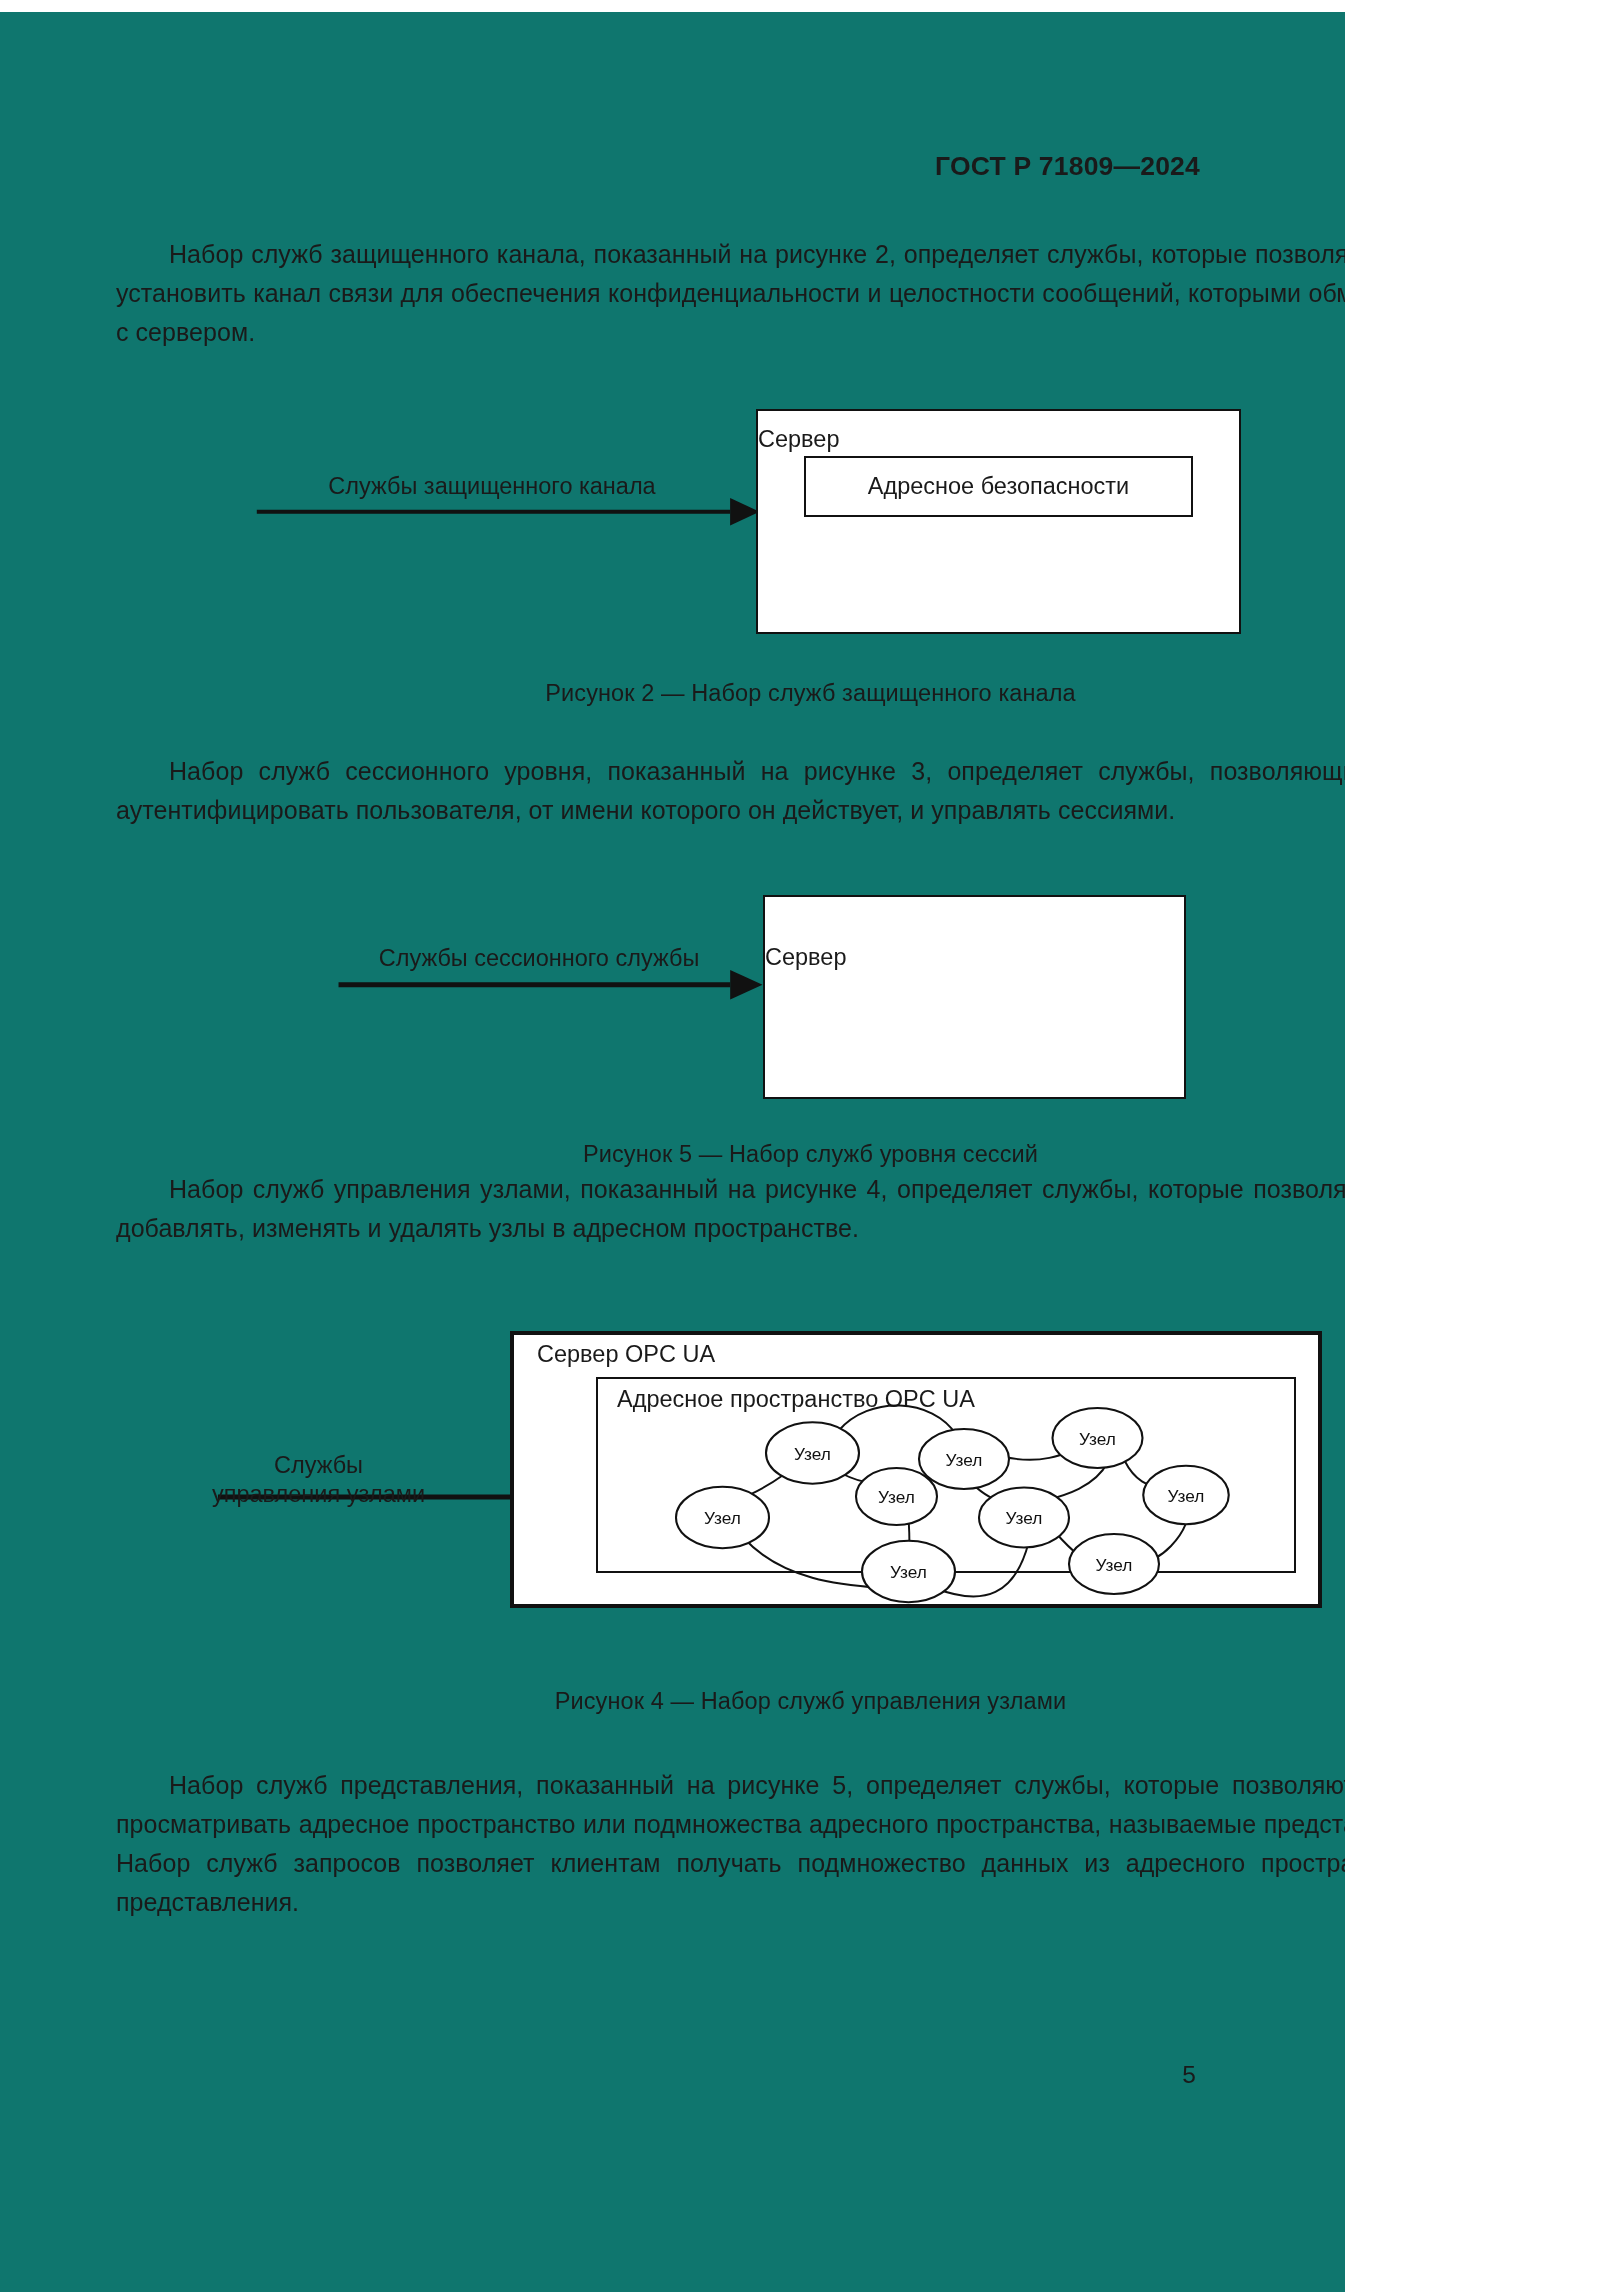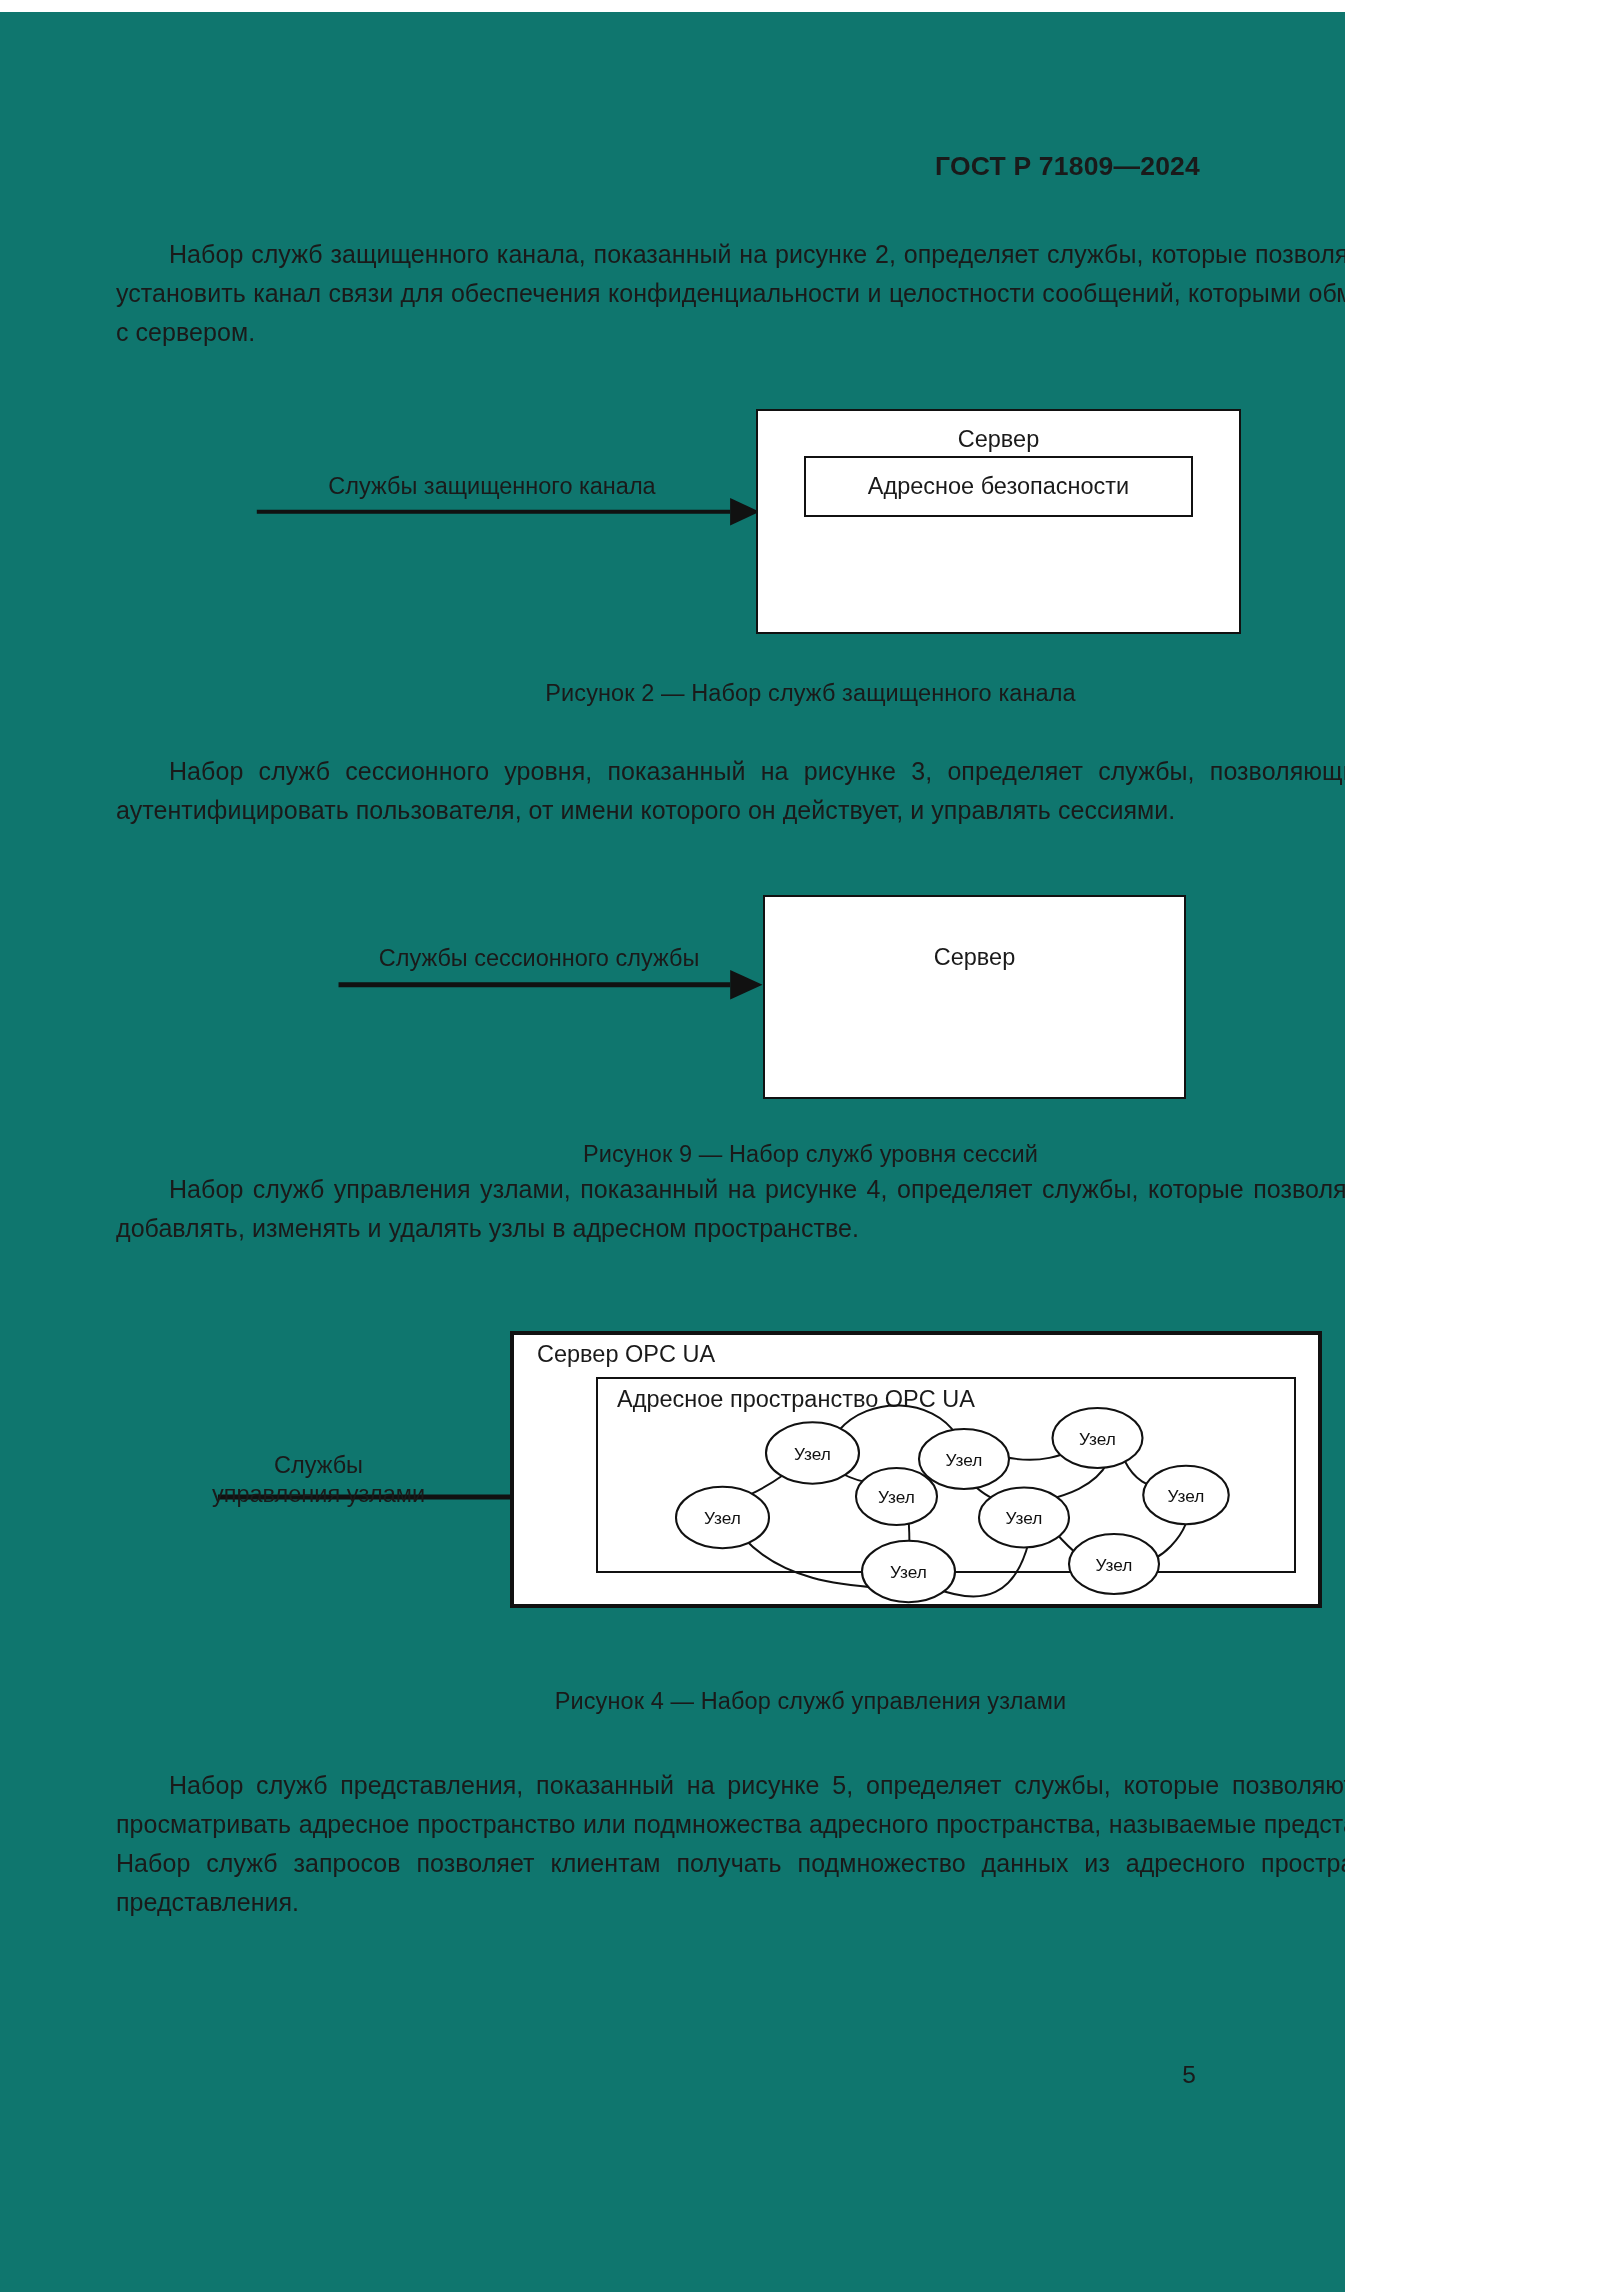--- a/index.html
+++ b/index.html
@@ -81,21 +81,21 @@
     background: #fff;
     box-sizing: border-box;
     display: flex;
     align-items: center;
     justify-content: center;
     font-size: 23.5px;
   }
   .box-title {
     position: absolute;
     width: 100%;
-    text-align: center;
+    text-align: left;
     font-size: 23.5px;
   }
   .arrow-label {
     position: absolute;
     text-align: center;
     font-size: 23.5px;
     line-height: 29px;
     white-space: pre-line;
   }
   .frame-label {
@@ -148,21 +148,21 @@
     </svg>
 
     <div class="arrow-label" style="left:294px; top:65px; width:490px;">Службы сессионного службы</div>
 
     <div class="box-outer" style="left:763px; top:15.7px; width:423px; height:204px;">
       <div class="box-title" style="top:47px;">Сервер</div>
     </div>
 
   </div>
 
-  <div class="caption" style="top:1129px;">Рисунок 9 — Набор служб уровня сессий</div>
+  <div class="caption" style="top:1129px;">Рисунок 5 — Набор служб уровня сессий</div>
 
   <div class="para" style="top:1158px;">Набор служб управления узлами, показанный на рисунке 4, определяет службы, которые позволяют клиенту добавлять, изменять и удалять узлы в адресном пространстве.</div>
 
   <div class="figure" style="left:0px; top:1294px; width:1621px; height:333px;">
 
     <svg class="fig-svg" width="1621" height="333" style="position:absolute; left:0; top:0;" viewBox="0 0 1654 340">
       <line x1="222" y1="195" x2="575" y2="195" stroke="#111" stroke-width="5"></line>
       <polygon points="575,180 608,195 575,210" fill="#111"></polygon>
     </svg>
 

